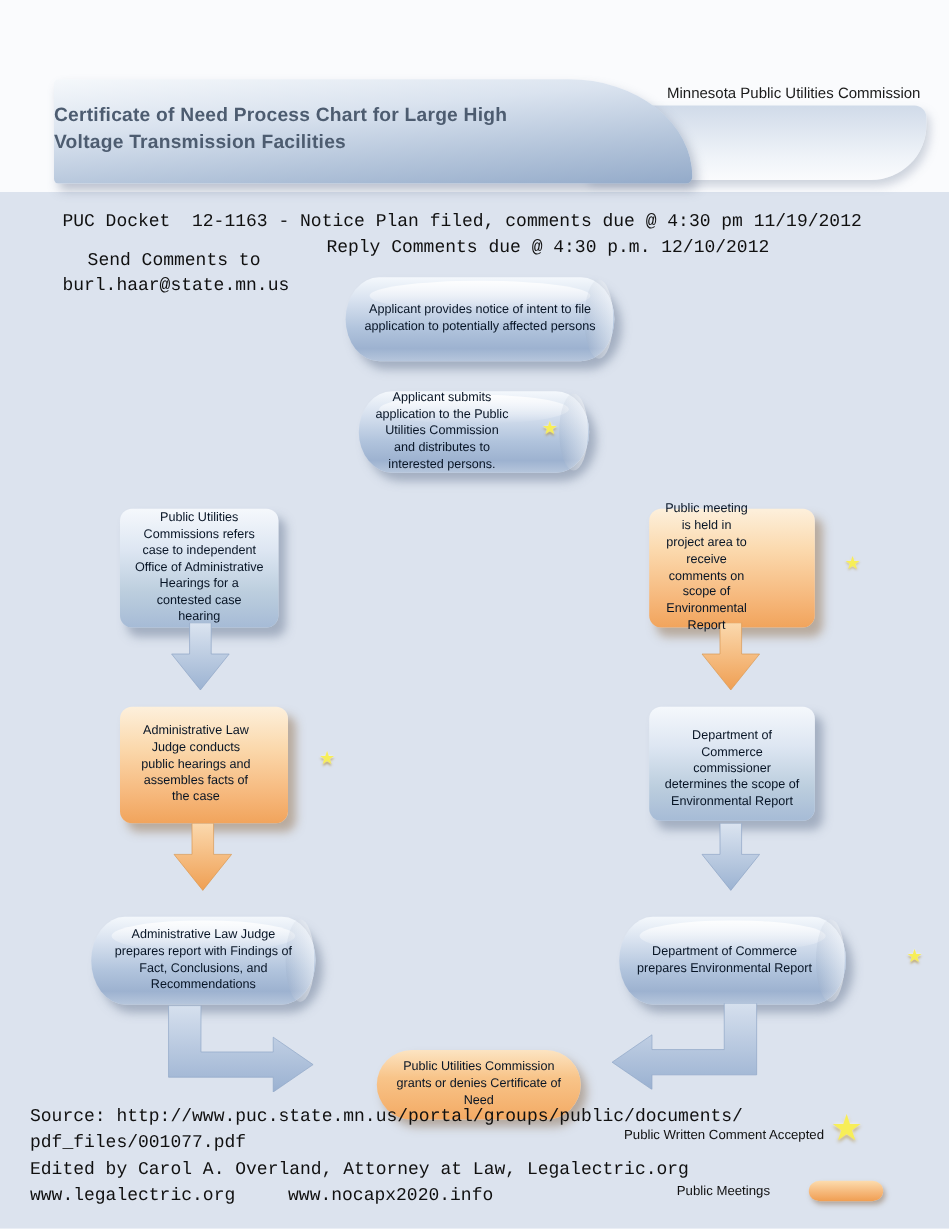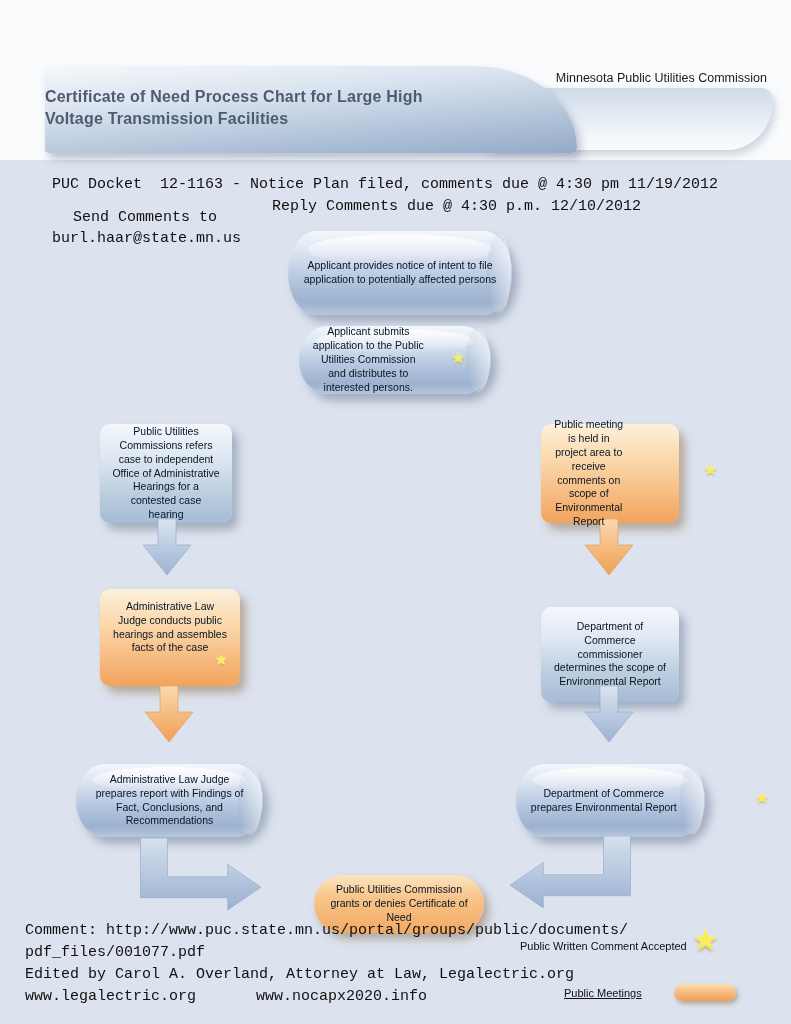--- a/index.html
+++ b/index.html
@@ -64,21 +64,21 @@
   
   .legend-label { position:absolute; font-size:11px; color:#101010; z-index:5; }
   .legend-star { position:absolute; font-size:30px; color:#f7ee58; z-index:5;
     text-shadow:0 0 3px #ffffff, 0 2px 3px rgba(160,120,20,.8); }
   .legend-cyl {
     position:absolute; left:674px; top:984px; width:62px; height:17px; z-index:5;
     background:linear-gradient(180deg,#fcdcae 0%, #f6b87a 55%, #f09e52 100%);
     border-radius:9px / 50%;
     box-shadow:2px 3px 4px rgba(140,110,80,.5);
   }
-  .footer-links { position:absolute; left:25px; top:988px; display:flex; gap:60px; z-index:6; }
+  .footer-links { position:absolute; left:25px; top:988px; display:flex; gap:44px; z-index:6; }
   .footer-links .mono-inline { font-family:"Liberation Mono","DejaVu Sans Mono",monospace; font-size:15px; color:#101010; }
   .z6 { z-index:6; }
 </style>
 </head>
 <body>
 
 <div class="page">
 
   <div class="header-area">
     <div class="banner-tail"></div>
@@ -88,21 +88,21 @@
       <div>Voltage Transmission Facilities</div>
     </div>
     <div class="commission">Minnesota Public Utilities Commission</div>
   </div>
 
   <div class="mono" style="left:52px; top:176px;">PUC Docket  12-1163 - Notice Plan filed, comments due @ 4:30 pm 11/19/2012</div>
   <div class="mono" style="left:272px; top:198px;">Reply Comments due @ 4:30 p.m. 12/10/2012</div>
   <div class="mono" style="left:52px; top:209px;margin-left:21px;">Send Comments to</div>
   <div class="mono" style="left:52px; top:230px;">burl.haar@state.mn.us</div>
 
-  <div class="node cyl blue" style="left:288px; top:231px; width:224px; height:84px;">
+  <div class="node cyl blue" style="left:288px; top:231px; width:224px; height:70px;">
     <span>Applicant provides notice of intent to file application to potentially affected persons</span>
   </div>
 
   <div class="node cyl blue" style="left:299px; top:326px; width:192px; height:68px;gap:40px;">
     <span>Applicant submits application to the Public Utilities Commission and distributes to interested persons.</span>
     <span class="star" style="right:14px; bottom:2px;">★</span>
   </div>
 
   <div class="node rect blue" style="left:100px; top:424px; width:132px; height:99px;">
     <span>Public Utilities Commissions refers case to independent Office of Administrative Hearings for a contested case hearing</span>
@@ -129,26 +129,26 @@
         <defs>
           <linearGradient id="g2" x1="0" y1="0" x2="0" y2="1">
             <stop offset="0" stop-color="#fbd9ae"></stop>
             <stop offset="1" stop-color="#ef9f53"></stop>
           </linearGradient>
         </defs>
         <polygon points="19,0 37,0 37,26 52,26 28,56 4,26 19,26" fill="url(#g2)" stroke="#d99a56" stroke-width="0.6"></polygon>
       </svg>
   </div>
 
-  <div class="node rect orange" style="left:100px; top:589px; width:140px; height:97px;flex-direction:column;">
+  <div class="node rect orange" style="left:100px; top:589px; width:140px; height:97px;">
     <span>Administrative Law Judge conducts public hearings and assembles facts of the case</span>
     <span class="star center" style="bottom:5px;">★</span>
   </div>
 
-  <div class="node rect blue" style="left:541px; top:607px; width:138px; height:95px;">
+  <div class="node rect blue" style="left:541px; top:589px; width:138px; height:95px;align-items:flex-end;">
     <span>Department of Commerce commissioner determines the scope of Environmental Report</span>
   </div>
 
   <div class="arrow" style="left:141px; top:686px;">
     <svg width="56" height="58" viewBox="0 0 56 58">
         <defs>
           <linearGradient id="g3" x1="0" y1="0" x2="0" y2="1">
             <stop offset="0" stop-color="#fbd9ae"></stop>
             <stop offset="1" stop-color="#ef9f53"></stop>
           </linearGradient>
@@ -199,24 +199,24 @@
         <polygon points="12,0 38,0 38,44 96,44 96,30 128,56 96,82 96,68 12,68" fill="url(#g6)" stroke="#8fa6c6" stroke-width="0.6"></polygon>
       </svg>
   </div>
 
   <div class="node stadium" style="left:314px; top:875px; width:170px; height:58px; z-index:4;">
     <span>Public Utilities Commission grants or denies Certificate of Need</span>
   </div>
 
   <div class="legend-label" style="left:520px; top:940px;">Public Written Comment Accepted</div>
   <div class="legend-star" style="left:692px; top:922px;">★</div>
-  <div class="legend-label" style="left:564px; top:987px;text-decoration:underline;">Public Meetings</div>
+  <div class="legend-label" style="left:564px; top:987px;">Public Meetings</div>
   <div class="legend-cyl"></div>
 
-  <div class="mono z6" style="left:25px; top:922px;">Comment: http://www.puc.state.mn.us/portal/groups/public/documents/</div>
+  <div class="mono z6" style="left:25px; top:922px;">Source: http://www.puc.state.mn.us/portal/groups/public/documents/</div>
   <div class="mono z6" style="left:25px; top:944px;">pdf_files/001077.pdf</div>
   <div class="mono z6" style="left:25px; top:966px;">Edited by Carol A. Overland, Attorney at Law, Legalectric.org</div>
   <div class="footer-links">
     <span class="mono-inline">www.legalectric.org</span>
     <span class="mono-inline">www.nocapx2020.info</span>
   </div>
 
 </div>
 
 </body></html>

